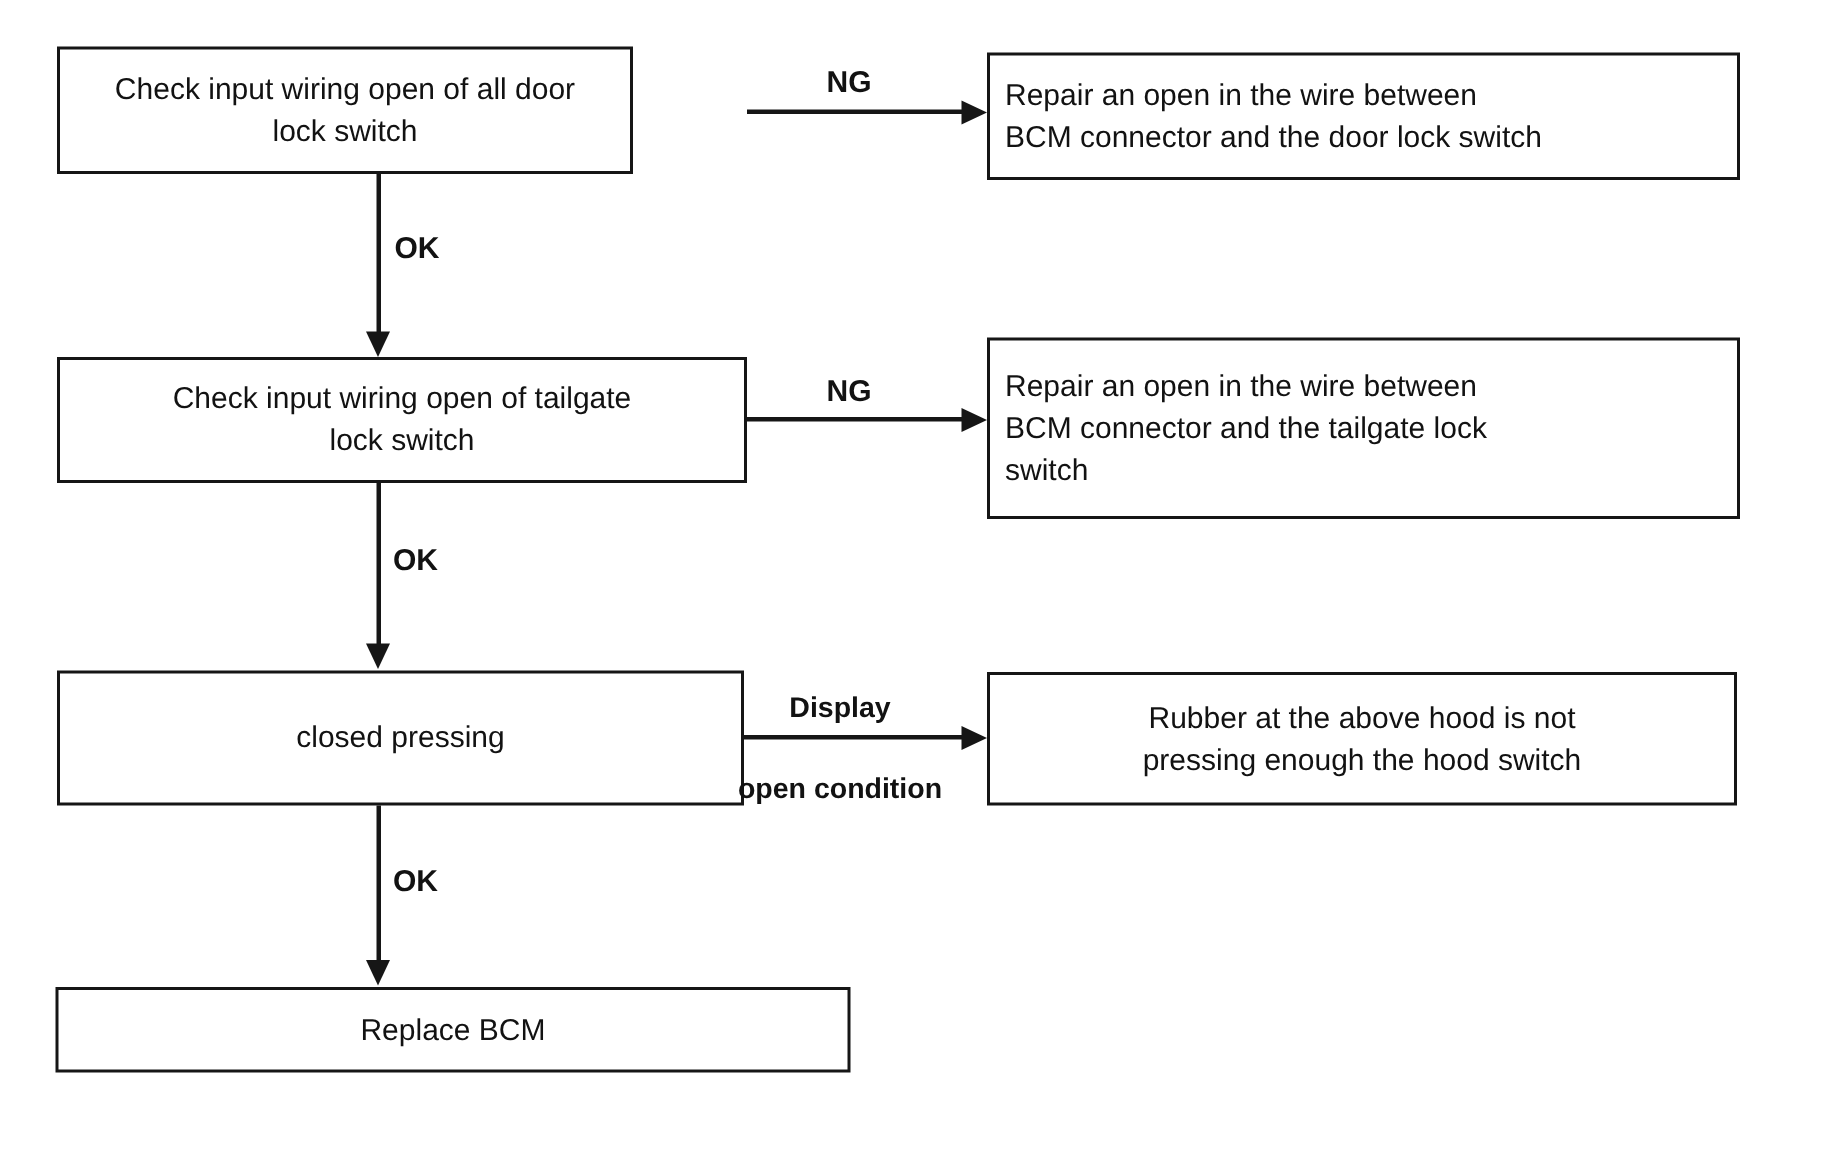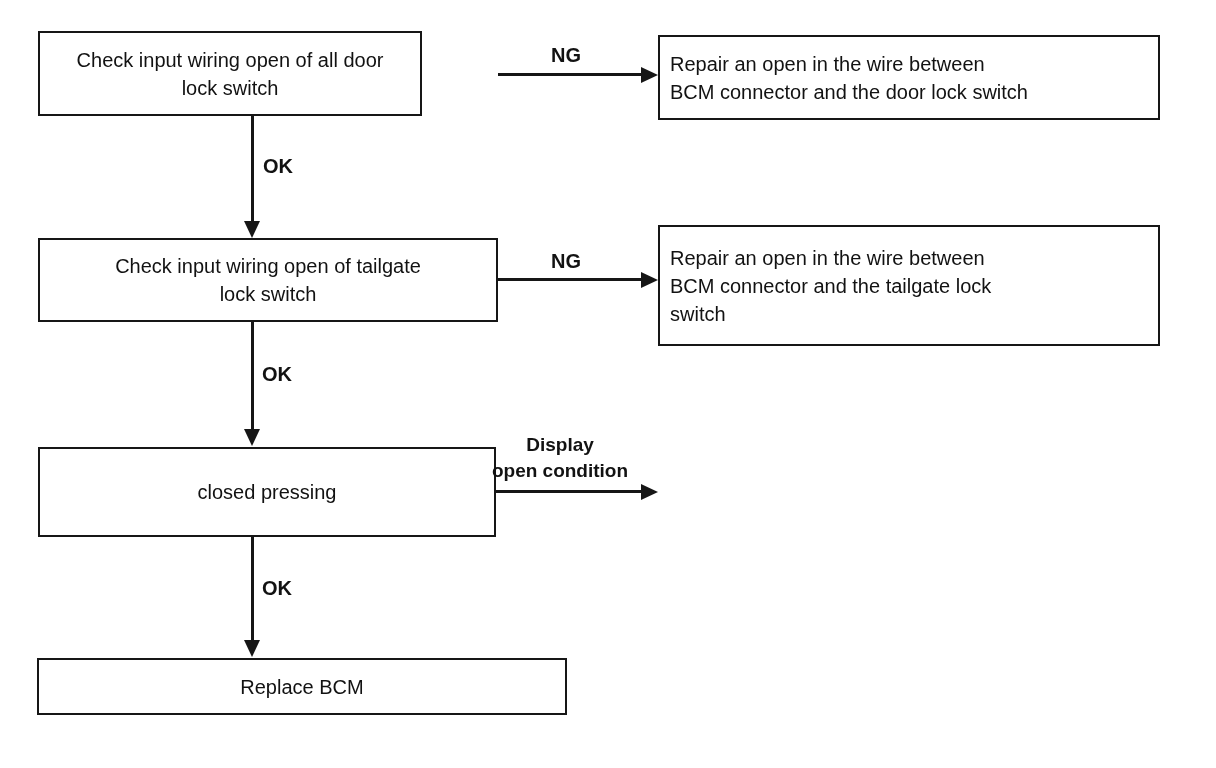--- a/index.html
+++ b/index.html
@@ -46,21 +46,21 @@
     font-weight: bold;
     font-size: 20px;
     white-space: nowrap;
   }
   .edge-label.two-line {
     text-align: center;
     font-size: 19px;
     line-height: 26px;
     white-space: normal;
   }
-  .edge-label.two-line span { display: block; }
+  .edge-label.two-line span { display: block; margin-top: 28px; }
 </style>
 </head>
 <body>
 
 <div class="canvas">
 
   <div class="box centered" style="left:38px; top:31px; width:384px; height:85px;">
     <span>Check input wiring open of all door</span>
     <span>lock switch</span>
   </div>
@@ -94,20 +94,24 @@
   <div class="edge-label" style="left:551px; top:250px;">NG</div>
 
   <div class="vline" style="left:251px; top:322px; height:108px;"></div>
   <div class="head-down" style="left:244px; top:429px;"></div>
   <div class="edge-label" style="left:262px; top:363px;">OK</div>
 
   <div class="box centered" style="left:38px; top:447px; width:458px; height:90px;">
     <span>closed pressing</span>
   </div>
 
+  <div class="box centered" style="left:658px; top:448px; width:500px; height:89px;">
+    <span>Rubber at the above hood is not</span>
+    <span>pressing enough the hood switch</span>
+  </div>
 
   <div class="hline" style="left:496px; top:490px; width:148px;"></div>
   <div class="head-right" style="left:641px; top:484px;"></div>
   <div class="edge-label two-line" style="left:478px; top:432px; width:164px;">
     <span>Display</span>
     <span>open condition</span>
   </div>
 
   <div class="vline" style="left:251px; top:537px; height:104px;"></div>
   <div class="head-down" style="left:244px; top:640px;"></div>

